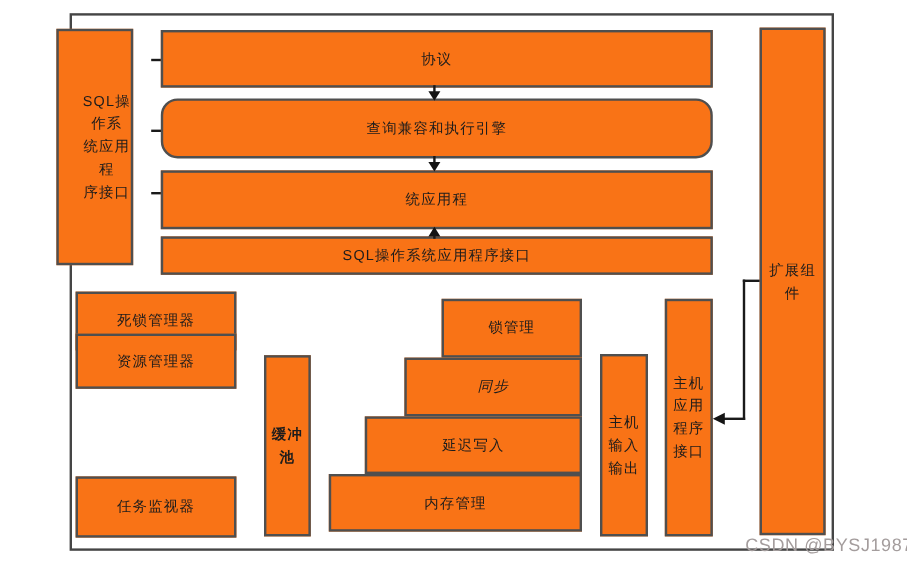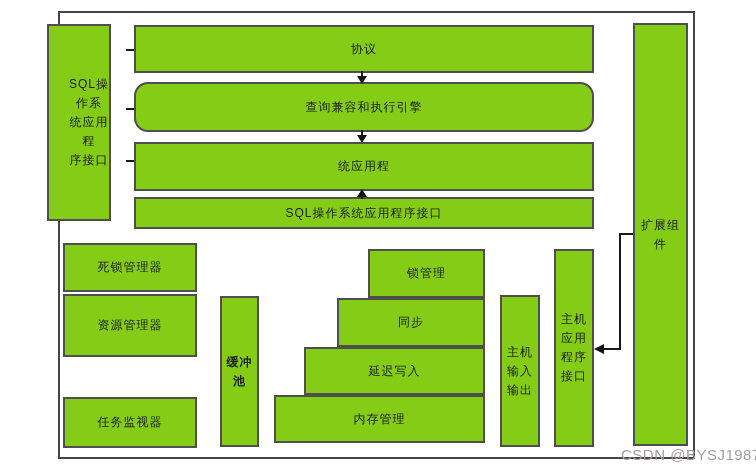--- a/index.html
+++ b/index.html
@@ -16,21 +16,21 @@
     color: #1c1c1c;
     overflow: hidden;
   }
   .abs { position: absolute; box-sizing: border-box; }
   .outer {
     border: 2px solid #454545;
     background: transparent;
   }
   .box {
     border: 2px solid #4f4f4f;
-    background: #84cc16;
+    background: #f97316;
     display: flex;
     align-items: center;
     justify-content: center;
     text-align: center;
     font-size: 12px;
     letter-spacing: 1px;
     line-height: 19px;
   }
   .ml { white-space: pre-line; }
   .hline, .vline, .stem { background: #1a1a1a; }
@@ -95,36 +95,36 @@
 
   <div class="abs stem" style="left:361px; top:130px; width:2px; height:6px;"></div>
   <div class="abs tri-down" style="left:357px; top:135px;"></div>
 
   <div class="abs tri-up" style="left:357px; top:189px;"></div>
   <div class="abs stem" style="left:361px; top:196px; width:2px; height:3px;"></div>
 
   <div class="abs box" style="left:63px; top:243px; width:134px; height:49px;">
     <span>死锁管理器</span>
   </div>
-  <div class="abs box" style="left:63px; top:294px; width:134px; height:63px;">
+  <div class="abs box" style="left:63px; top:278px; width:134px; height:46px;">
     <span>资源管理器</span>
   </div>
   <div class="abs box" style="left:63px; top:397px; width:134px; height:51px;">
     <span>任务监视器</span>
   </div>
 
   <div class="abs box ml" style="left:220px; top:296px; width:39px; height:151px;font-weight:bold;">
     <span>缓冲
 池</span>
   </div>
 
   <div class="abs box" style="left:368px; top:249px; width:117px; height:49px;">
     <span>锁管理</span>
   </div>
-  <div class="abs box" style="left:337px; top:298px; width:148px; height:49px;">
+  <div class="abs box" style="left:337px; top:298px; width:148px; height:49px;font-style:italic;">
     <span>同步</span>
   </div>
   <div class="abs box" style="left:304px; top:347px; width:181px; height:48px;">
     <span>延迟写入</span>
   </div>
   <div class="abs box" style="left:274px; top:395px; width:211px; height:48px;">
     <span>内存管理</span>
   </div>
 
   <div class="abs box ml" style="left:500px; top:295px; width:40px; height:152px;">

